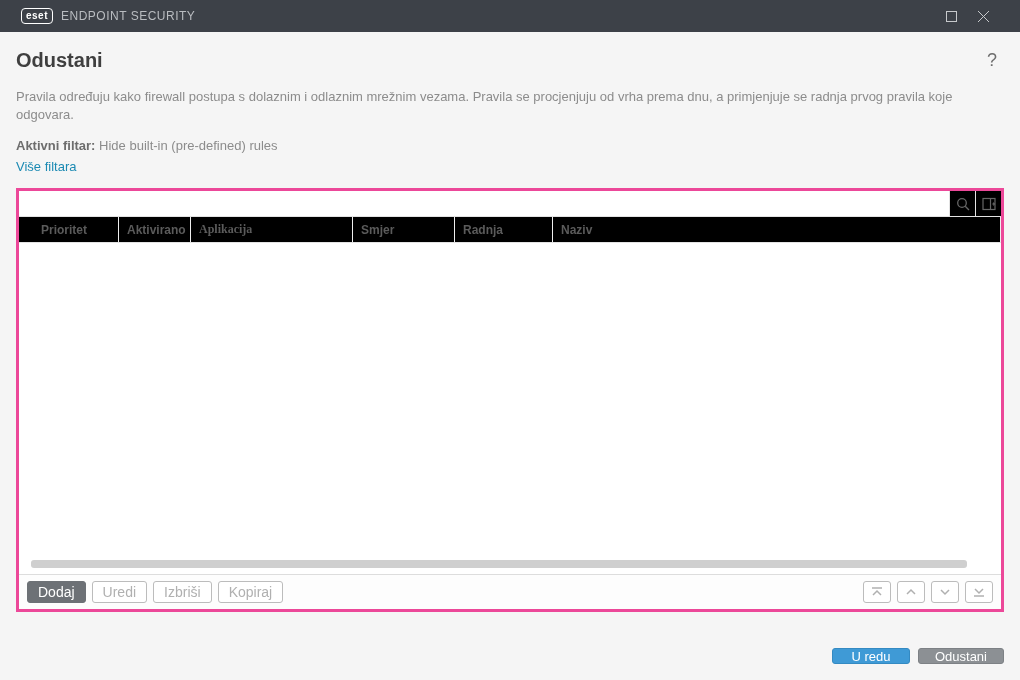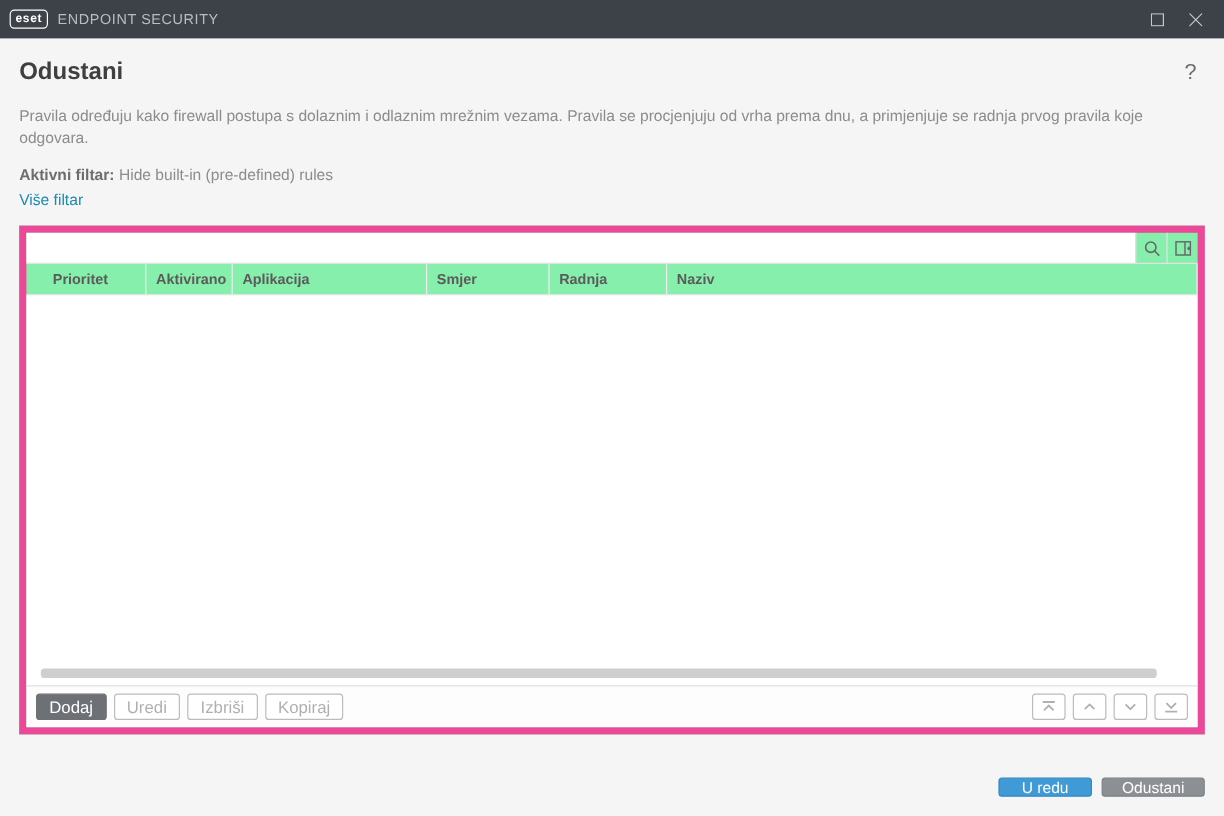--- a/index.html
+++ b/index.html
@@ -14,21 +14,21 @@
       display: flex;
       flex-direction: column;
     }
     
     .titlebar {
       height: 32px;
       background: #3d4148;
       color: #dcdcdc;
       display: flex;
       align-items: center;
-      padding: 0 8px;
+      padding: 0 21px;
       font-size: 12px;
       letter-spacing: 0.5px;
     }
     .brand-logo {
       display: inline-flex;
       align-items: center;
       justify-content: center;
       height: 16px;
       padding: 0 4px;
       border: 1.5px solid #ffffff;
@@ -103,22 +103,22 @@
       color: #1b8ab3;
       font-size: 13px;
       cursor: pointer;
       display: inline-block;
     }
 
     
     .panel {
       margin-top: 14px;
       flex: 1;
-      border: 6px solid #ec4899;
-      background: #86efac;
+      border: 3px solid #ec4899;
+      background: #000000;
       display: flex;
       flex-direction: column;
       min-height: 0;
     }
     .filter-strip {
       height: 26px;
       border-bottom: 1px solid #e3e3e3;
       display: flex;
       align-items: stretch;
     }
@@ -148,21 +148,21 @@
       font-weight: 600;
     }
     .table-header > div {
       display: flex;
       align-items: center;
       padding: 0 8px;
       border-right: 1px solid #eee;
     }
     .col-priority   { width: 100px; padding-left: 22px !important; }
     .col-activated  { width: 72px; }
-    .col-app        { width: 162px; }
+    .col-app        { width: 162px; font-family: Liberation Serif, serif; }
     .col-direction  { width: 102px; }
     .col-action     { width: 98px; }
     .col-name       { flex: 1; }
     .col-count      { width: 120px; border-right: none !important; }
 
     .table-body {
       flex: 1;
       background: #ffffff;
       min-height: 0;
       position: relative;
@@ -275,21 +275,21 @@
     </div>
   </div>
 
   <p class="description">Pravila određuju kako firewall postupa s dolaznim i odlaznim mrežnim vezama. Pravila se procjenjuju od vrha prema dnu, a primjenjuje se radnja prvog pravila koje odgovara.</p>
 
   <div class="filter-row">
     <span class="filter-label">Aktivni filtar:</span>
     <span> </span>
     <span class="filter-value">Hide built-in (pre-defined) rules</span>
   </div>
-  <a class="more-filters">Više filtar</a>
+  <a class="more-filters">Više filtara</a>
 
   <div class="panel">
     <div class="filter-strip">
       <input class="strip-input" type="text" style="">
       <div class="strip-icon-btn">
         <svg width="14" height="14" viewBox="0 0 14 14" fill="none" stroke="#666" stroke-width="1.3">
           <circle cx="6" cy="6" r="4.3"></circle>
           <line x1="9.2" y1="9.2" x2="13" y2="13"></line>
         </svg>
       </div>

